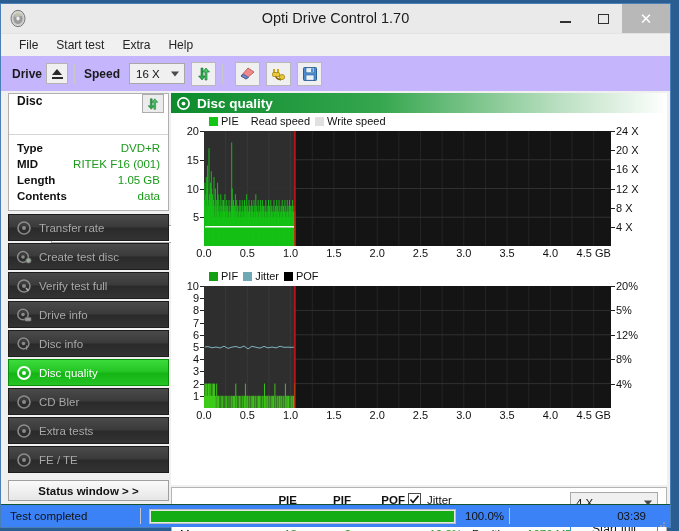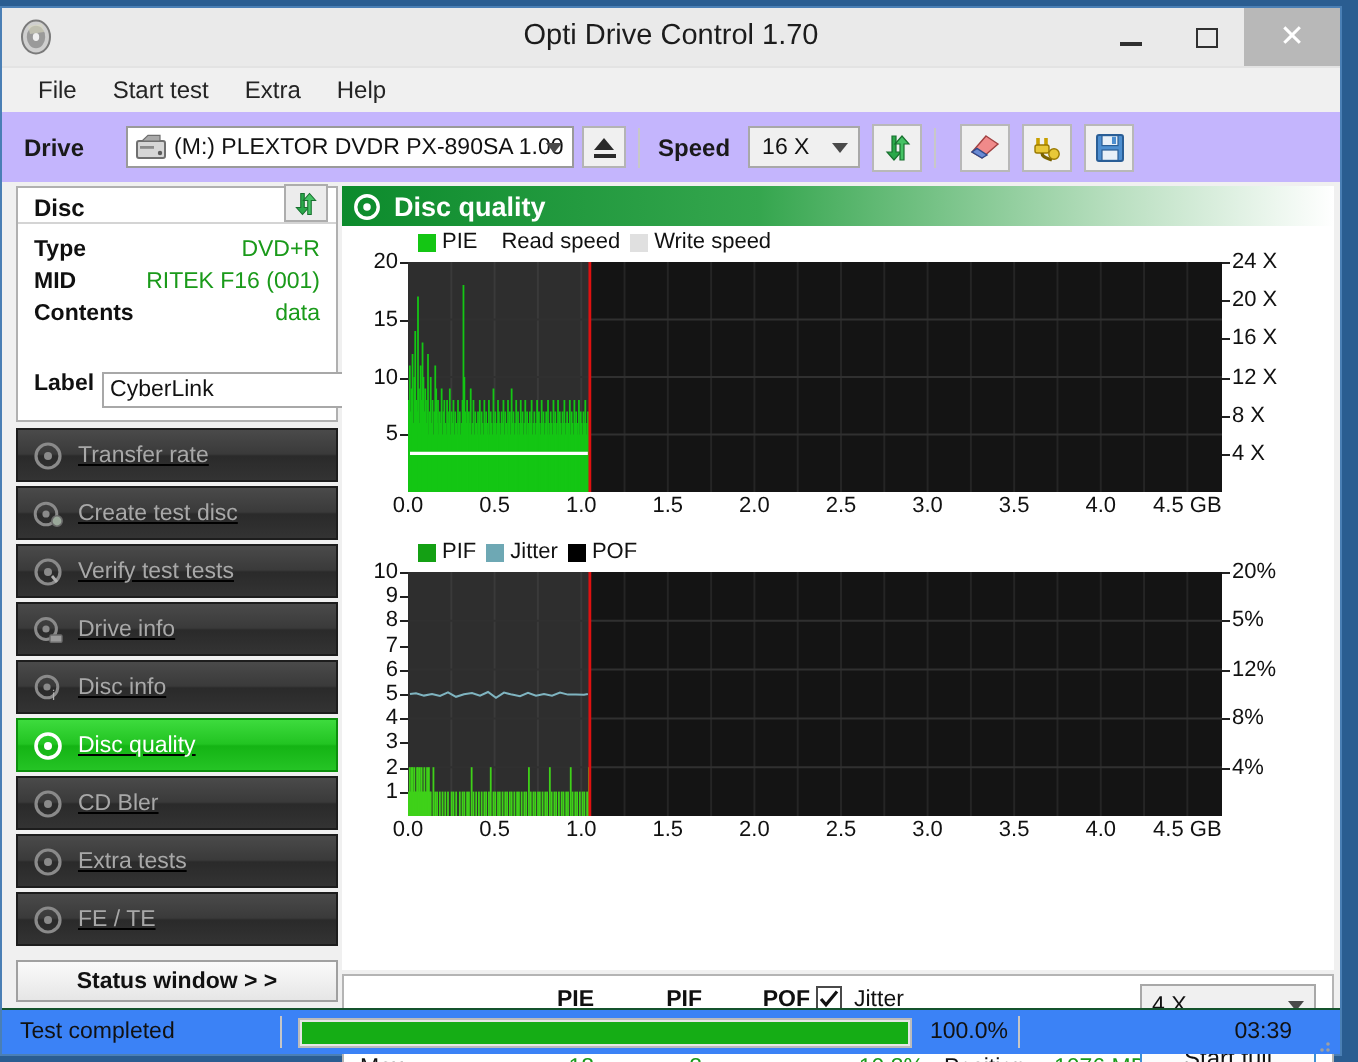--- a/index.html
+++ b/index.html
@@ -88,21 +88,21 @@
   }
   
   .content{position:relative;height:398px;background:#f0f0f0;}
   
   .leftcol{position:absolute;left:7px;top:2px;width:161px;height:392px;}
   .disc-panel{
     background:#fff;border:1px solid #b0b0b0;box-sizing:border-box;
     width:161px;height:118px;
   }
   .disc-head{
-    height:18px;display:flex;align-items:flex-end;justify-content:space-between;
+    height:41px;display:flex;align-items:flex-start;justify-content:space-between;
     border-bottom:1px solid #d4d4d4;padding:0 4px 0 8px;box-sizing:border-box;
   }
   .disc-head-title{font-size:12px;font-weight:bold;color:#111;}
   .refresh-btn{
     width:22px;height:19px;background:#ececec;border:1px solid #adadad;
     display:flex;align-items:center;justify-content:center;box-sizing:border-box;
   }
   .disc-rows{padding:5px 8px 0 8px;}
   .drow{display:flex;justify-content:space-between;align-items:center;height:16px;}
   .dkey{font-size:11.5px;font-weight:bold;color:#101010;}
@@ -117,21 +117,21 @@
   .disc-ico-btn{
     width:21px;height:19px;background:#ececec;border:1px solid #adadad;
     display:flex;align-items:center;justify-content:center;box-sizing:border-box;
   }
   
   .navlist{margin-top:3px;width:161px;}
   .navitem{
     position:relative;height:27px;margin-bottom:2px;
     background:linear-gradient(180deg,#4a4a4a 0%,#3a3a3a 48%,#2a2a2a 52%,#333 100%);
     border:1px solid #1d1d1d;box-sizing:border-box;
-    display:flex;align-items:center;padding-left:7px;text-decoration:underline;
+    display:flex;align-items:center;padding-left:7px;
   }
   .navitem.active{
     background:linear-gradient(180deg,#3ddb3d 0%,#22c422 48%,#14b414 52%,#25c425 100%);
     border:1px solid #0c8f0c;
   }
   .nav-ico{width:16px;height:16px;flex:0 0 auto;margin-right:7px;}
   .nav-label{font-size:11.5px;color:#a8a8a8;}
   .navitem.active .nav-label{color:#fff;}
   .status-btn{
     margin-top:7px;width:161px;height:21px;
@@ -242,32 +242,20 @@
 
   <div class="menubar">
     <div class="menuitem">File</div>
     <div class="menuitem">Start test</div>
     <div class="menuitem">Extra</div>
     <div class="menuitem">Help</div>
   </div>
 
   <div class="toolbar">
     <span class="tb-label">Drive</span>
-    <div class="drive-combo">
-      <span class="drive-ico">
-        <svg width="15" height="13" viewBox="0 0 15 13">
-          <rect x="0.5" y="3.5" width="14" height="8.5" rx="1" fill="#d6d6d6" stroke="#6f6f6f"></rect>
-          <rect x="2" y="6" width="7" height="1.4" fill="#8a8a8a"></rect>
-          <circle cx="12" cy="9.5" r="1.1" fill="#5c5c5c"></circle>
-          <path d="M3 3.5 L6 0.7 L12 0.7 L12 3.5 Z" fill="#a9a9a9" stroke="#6f6f6f" stroke-width=".6"></path>
-        </svg>
-      </span>
-      <span class="drive-txt">(M:)  PLEXTOR DVDR   PX-890SA 1.00</span>
-      <span class="combo-arrow"></span>
-    </div>
     <div class="eject-btn">
       <div style="display:flex;flex-direction:column;align-items:center;">
         <div class="eject-tri"></div>
         <div class="eject-bar"></div>
       </div>
     </div>
     <div class="sep"></div>
     <span class="speed-label">Speed</span>
     <div class="speed-combo">
       <span class="speed-txt">16 X</span>
@@ -319,20 +307,24 @@
           </span>
         </div>
         <div class="disc-rows">
           <div class="drow">
             <span class="dkey">Type</span>
             <span class="dval">DVD+R</span>
           </div>
           <div class="drow">
             <span class="dkey">MID</span>
             <span class="dval">RITEK F16 (001)</span>
+          </div>
+          <div class="drow">
+            <span class="dkey">Length</span>
+            <span class="dval">1.05 GB</span>
           </div>
           <div class="drow">
             <span class="dkey">Contents</span>
             <span class="dval">data</span>
           </div>
           <div class="label-row">
             <span class="label-key">Label</span>
             <input class="label-input" value="CyberLink" style="">
             <span class="disc-ico-btn">
               <svg width="15" height="15" viewBox="0 0 16 16">
@@ -366,21 +358,21 @@
           <span class="nav-label">Create test disc</span>
         </div>
         <div class="navitem">
           <span class="nav-ico">
             <svg width="16" height="16" viewBox="0 0 16 16">
                   <circle cx="8" cy="8" r="6" fill="none" stroke="#8a8a8a" stroke-width="1.6"></circle>
                   <circle cx="8" cy="8" r="2" fill="#8a8a8a"></circle>
                   <path d="M10 10 L12.5 13" stroke="#b0b0b0" stroke-width="1.4"></path>
                 </svg>
           </span>
-          <span class="nav-label">Verify test tests</span>
+          <span class="nav-label">Verify test full</span>
         </div>
         <div class="navitem">
           <span class="nav-ico">
             <svg width="16" height="16" viewBox="0 0 16 16">
                   <circle cx="7" cy="7.5" r="5.2" fill="none" stroke="#8a8a8a" stroke-width="1.5"></circle>
                   <circle cx="7" cy="7.5" r="1.8" fill="#8a8a8a"></circle>
                   <rect x="9" y="10.5" width="6" height="3.6" rx=".6" fill="#9a9a9a" stroke="#6a6a6a" stroke-width=".7"></rect>
                 </svg>
           </span>
           <span class="nav-label">Drive info</span>

